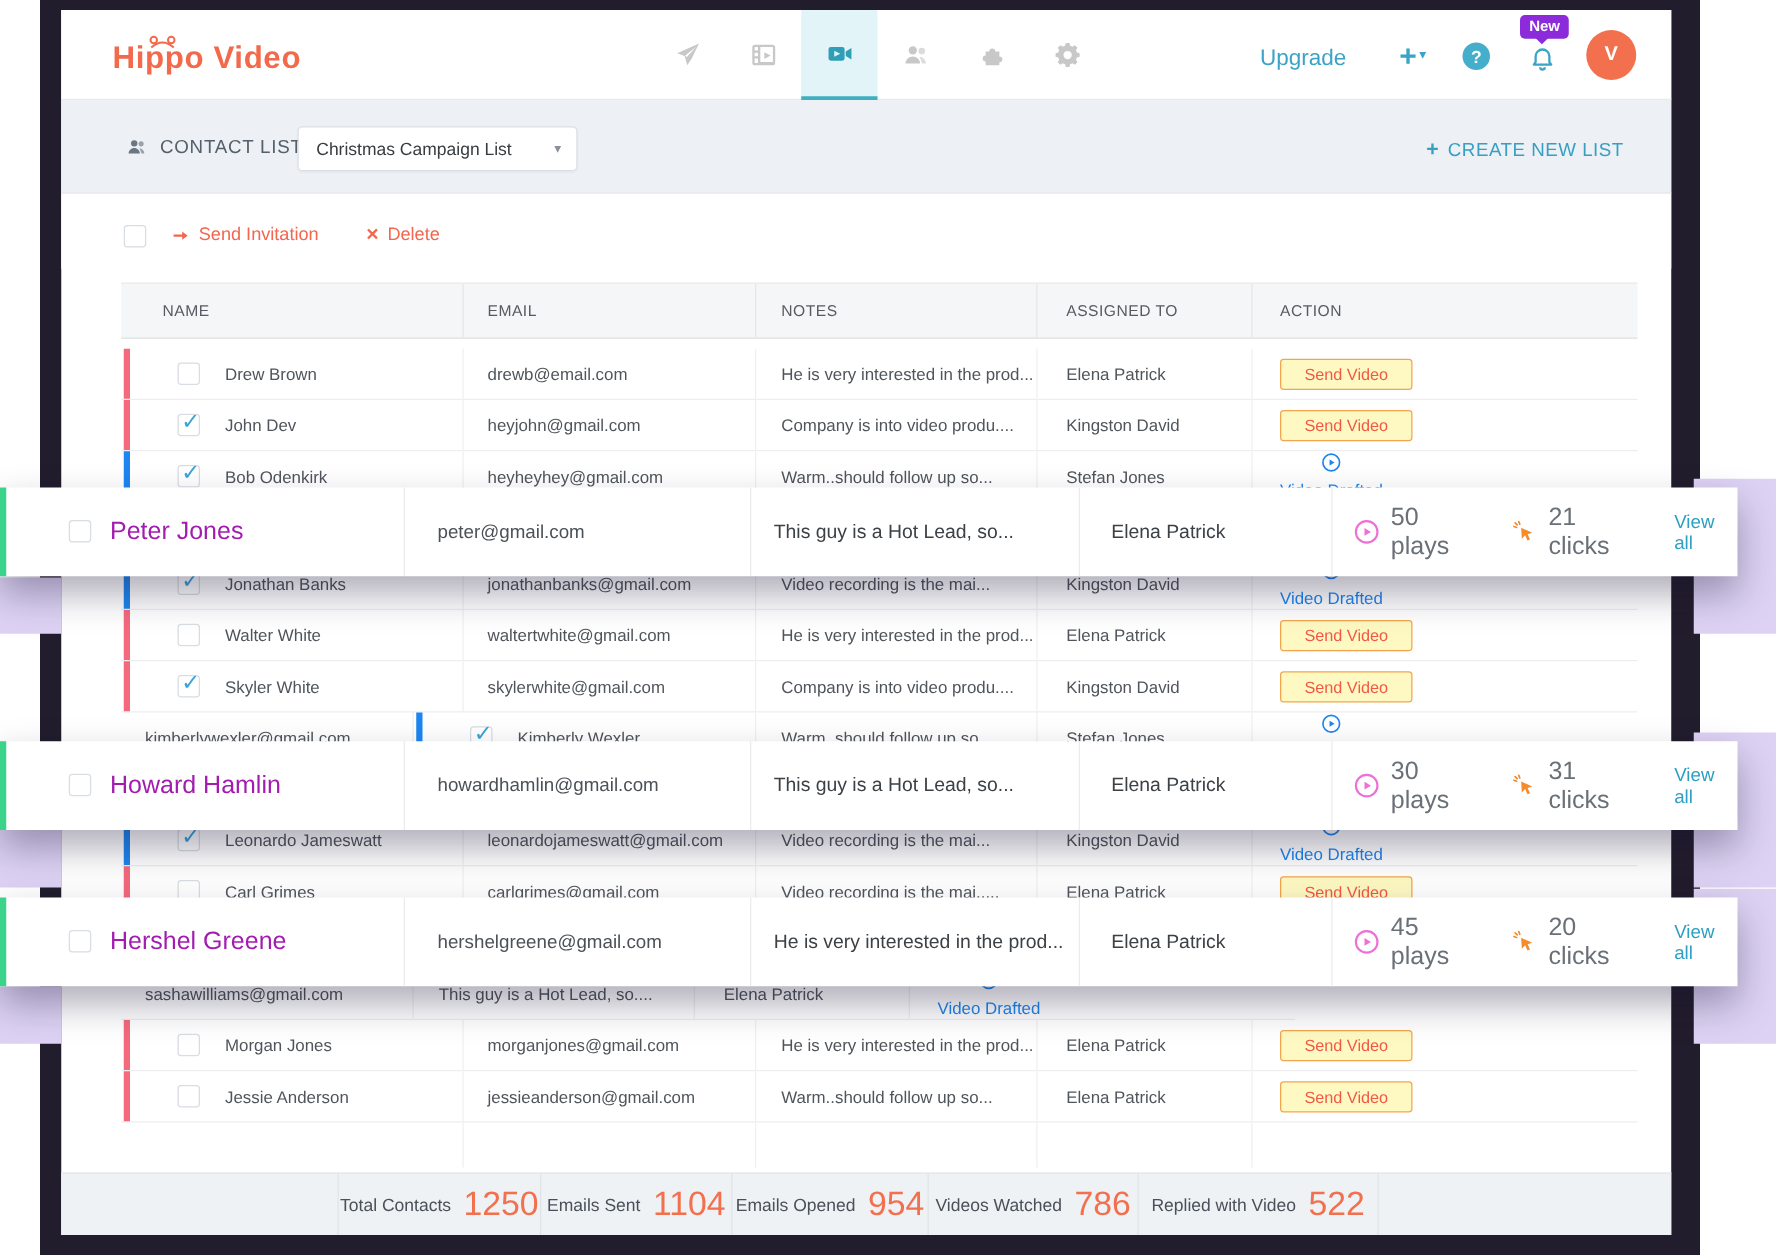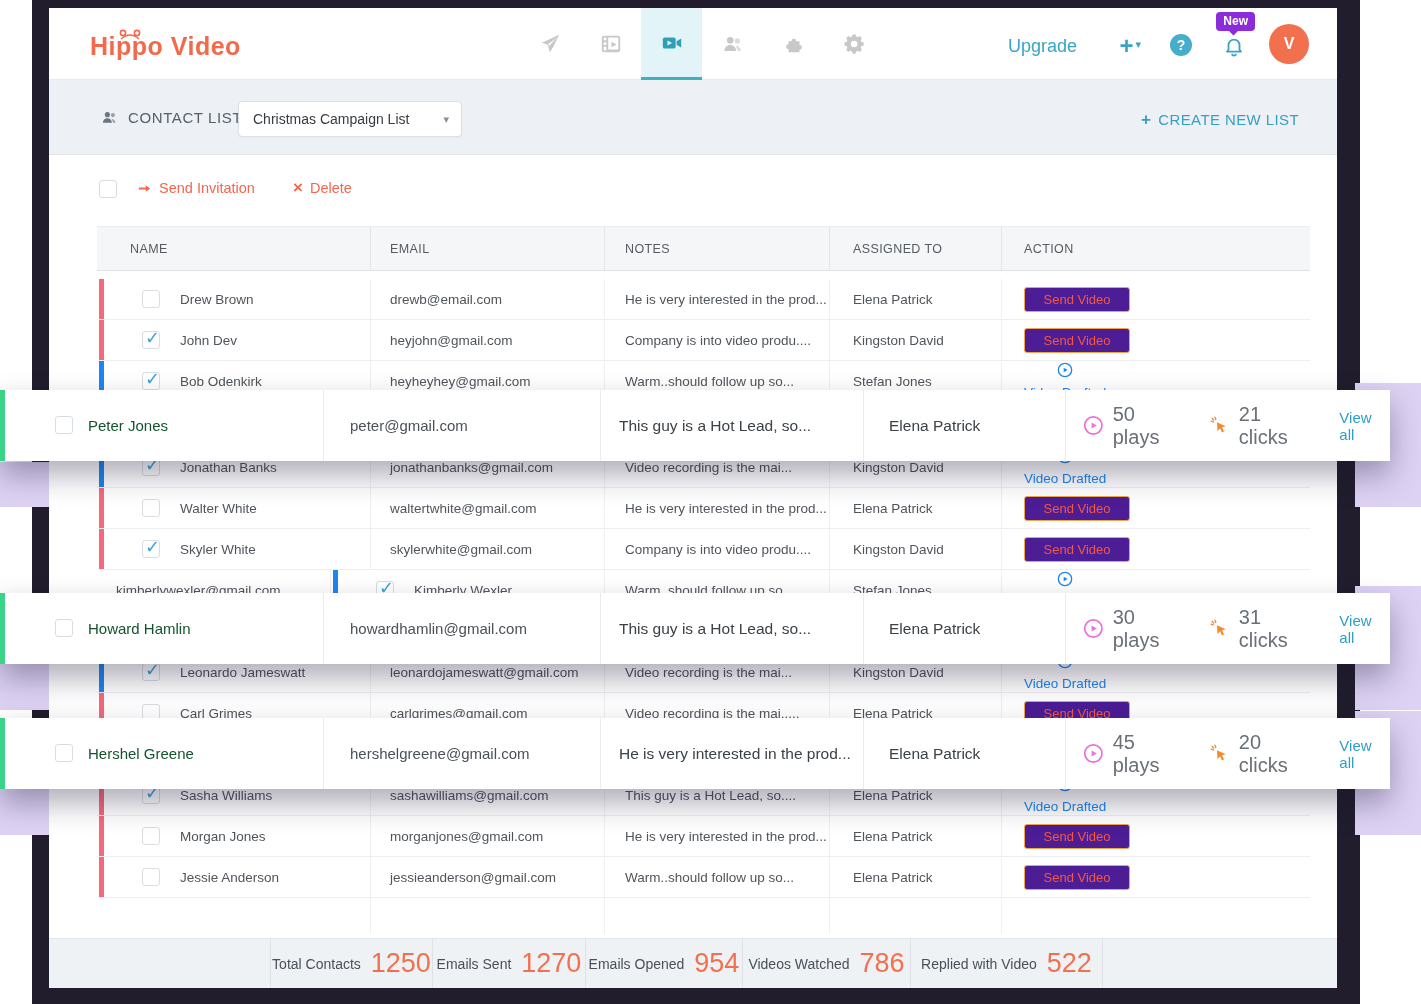--- a/index.html
+++ b/index.html
@@ -86,40 +86,40 @@
   .c-name { width: 274px; position: relative; padding-left: 45px; gap: 20px; }
   .accent { position: absolute; left: 2px; top: 0; width: 5px; height: 100%; }
   .c-email { width: 234px; padding-left: 19px; }
   .c-notes { width: 225px; padding-left: 20px; }
   .c-assigned { width: 172px; padding-left: 23px; }
   .c-action { width: 308px; padding-left: 22px; }
   .gap { border-bottom: none; }
   .extend { display: flex; height: 36px; }
   .extend > div { border-right: 1px solid #f0f0f2; }
   .extend > div:last-child { border-right: none; }
-  .sendv { background: #4c1d95; border: 1px solid #f3a54d; border-radius: 3px; color: #f25843; font-size: 13px;
+  .sendv { background: #fef9c3; border: 1px solid #f3a54d; border-radius: 3px; color: #f25843; font-size: 13px;
            width: 106px; height: 25px; cursor: pointer; font-family: inherit; }
   .drafted { display: flex; align-items: center; gap: 7px; color: #1d86f0; font-size: 13.5px; cursor: pointer; flex-direction: column; }
   .drafted svg { width: 16px; height: 16px; }
 
   
   .stats { position: absolute; left: 0; top: 930px; width: 100%; height: 50px; background: #eef2f5; border-top: 1px solid #e2e6ea;
            display: flex; align-items: stretch; }
   .stats .sp1 { width: 221px; }
   .stat { border-left: 1px solid #dfe3e7; display: flex; align-items: center; justify-content: center; gap: 10px; }
   .stat .lab { font-size: 14px; color: #495059; }
   .stat .val { font-size: 27px; color: #f3704e; }
   .stats .spend { flex: 1; border-left: 1px solid #dfe3e7; }
 
   
   .orow { position: absolute; left: 0; width: 1390px; height: 71px; background: #fff; z-index: 30;
           border-left: 5px solid #3bd389; box-shadow: 0 14px 30px rgba(24,16,50,.35); }
   .orow .divline { position: absolute; top: 0; bottom: 0; width: 1px; background: #ebebed; }
   .orow .cbx { position: absolute; left: 50px; top: 26px; }
-  .o-name { position: absolute; left: 83px; top: 0; line-height: 71px; font-size: 15px; color: #14532d; }
+  .o-name { position: absolute; left: 83px; top: 0; line-height: 71px; font-size: 20px; color: #a21caf; }
   .o-email { position: absolute; left: 345px; top: 0; line-height: 71px; font-size: 15px; color: #4c5157; }
   .o-notes { position: absolute; left: 614px; top: 0; line-height: 71px; font-size: 15.5px; color: #3c4146; }
   .o-assigned { position: absolute; left: 884px; top: 0; line-height: 71px; font-size: 15.5px; color: #3c4146; }
   .o-stats { position: absolute; left: 1078px; top: 0; height: 71px; display: flex; align-items: center; gap: 9px; }
   .o-stats svg { width: 21px; height: 21px; }
   .plays-ic { color: #ee6fd6; }
   .clicks-ic { color: #f68b2c; margin-left: 14px; }
   .o-plays, .o-clicks { font-size: 20px; color: #6a7077; }
   .o-view { font-size: 15px; color: #2d9fc4; margin-left: 16px; cursor: pointer; }
 </style>
@@ -384,25 +384,20 @@
     </div>
     <div class="cell c-email">carlgrimes@gmail.com</div>
     <div class="cell c-notes">Video recording is the mai.....</div>
     <div class="cell c-assigned">Elena Patrick</div>
     <div class="cell c-action">
               <button class="sendv">Send Video</button>
             </div>
   </div>
           <div class="gap" style="height: 41px;"></div>
           <div class="trow">
-    <div class="cell c-name">
-      <span class="accent" style="background: rgb(245, 105, 124);"></span>
-      <span class="cbx on"></span>
-      <span class="nm">Sasha Williams</span>
-    </div>
     <div class="cell c-email">sashawilliams@gmail.com</div>
     <div class="cell c-notes">This guy is a Hot Lead, so....</div>
     <div class="cell c-assigned">Elena Patrick</div>
     <div class="cell c-action">
               <span class="drafted">
                 <svg viewBox="0 0 24 24" fill="none" stroke="currentColor" stroke-width="2">
                   <circle cx="12" cy="12" r="10"></circle>
                   <path d="M10 8.5 16 12l-6 3.5z" fill="currentColor" stroke="none"></path>
                 </svg>
                 <span>Video Drafted</span>
@@ -447,21 +442,21 @@
 
     <div class="stats">
       <div class="sp1"></div>
 
       <div class="stat" style="width: 162px;">
     <span class="lab">Total Contacts</span>
     <span class="val">1250</span>
   </div>
         <div class="stat" style="width: 153px; justify-content: center;">
     <span class="lab">Emails Sent</span>
-    <span class="val">1270</span>
+    <span class="val">1104</span>
   </div>
         <div class="stat" style="width: 157px;">
     <span class="lab">Emails Opened</span>
     <span class="val">954</span>
   </div>
         <div class="stat" style="width: 168px;">
     <span class="lab">Videos Watched</span>
     <span class="val">786</span>
   </div>
         <div class="stat" style="width: 192px;">

